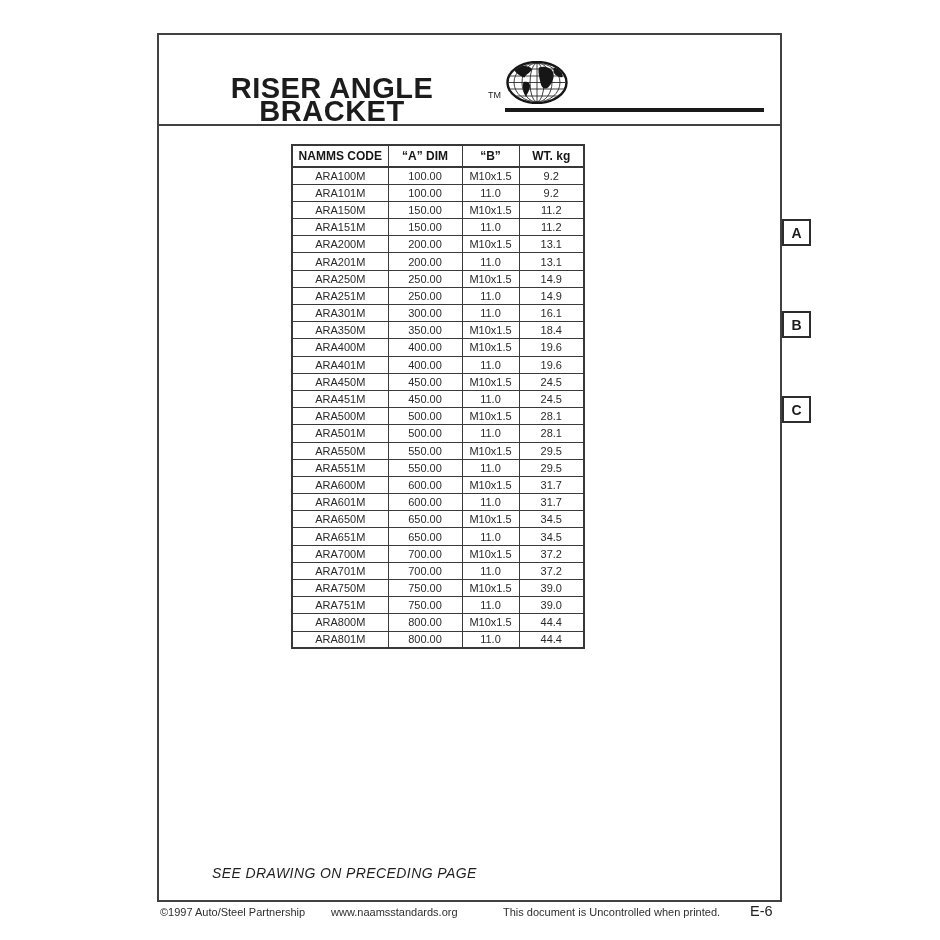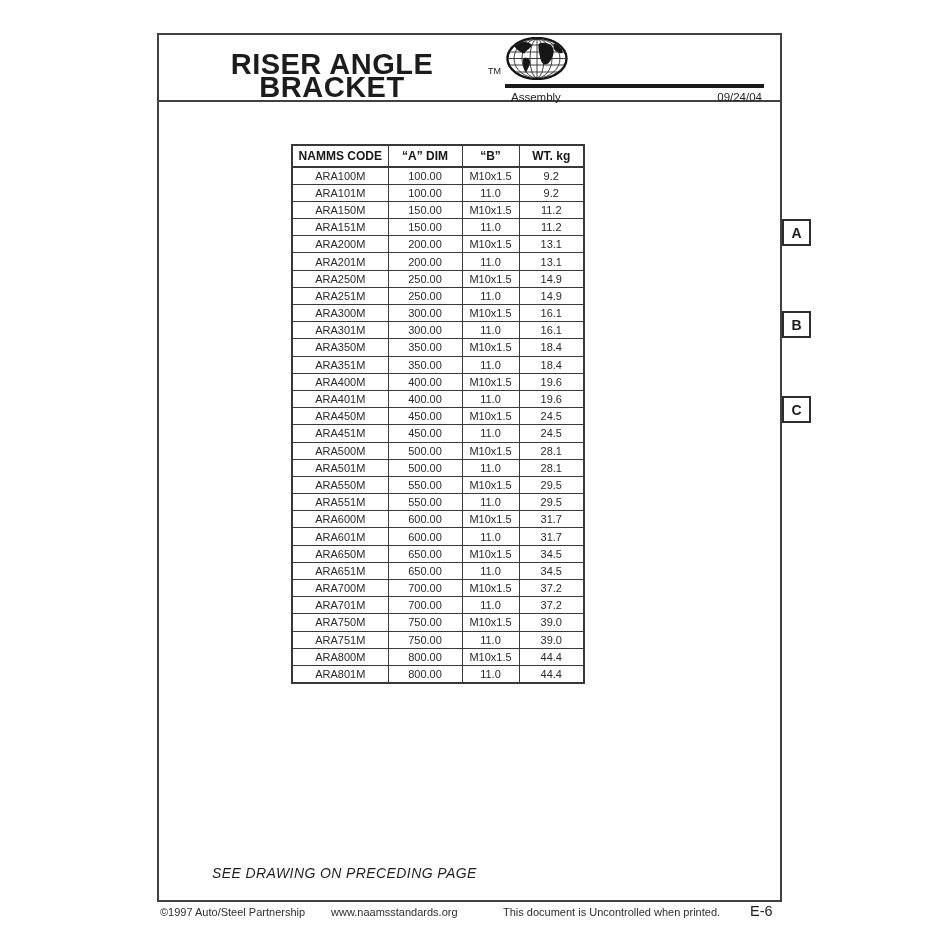--- a/index.html
+++ b/index.html
@@ -19,20 +19,21 @@
     width:625px; height:869px;
     border:2px solid #414141;
     background:#ffffff;
   }
 
   
   .header {
     position:relative;
     width:100%; height:67px;
     border-bottom:2px solid #414141;
+    margin-top:24px;
   }
   .title-block {
     position:absolute;
     left:0; top:18px; width:346px;
     text-align:center;
     font-weight:bold;
     font-size:29px;
     line-height:23px;
     letter-spacing:0.5px;
     color:#1c1c1c;
@@ -191,24 +192,20 @@
             <g clip-path="url(#gclip)" fill="#161616" stroke="none">
               <path d="M7,7 C13,3.5 23,4.5 26,8 C24.5,12 20,13 18.5,16.5 C14,15.5 9.5,12 7,7 Z"></path>
               <path d="M17.5,21 C21.5,20 24.5,22 24,26 C23.5,30 21,32.5 20,36 C17.5,32 16,25 17.5,21 Z"></path>
               <path d="M33,6.5 C39,4.5 45,7 47,11 C49,15.5 46.5,21.5 43,25.5 C39.5,29.5 35.5,27.5 34.5,22 C33.5,16.5 31.5,10 33,6.5 Z"></path>
               <path d="M47.5,6.5 C53,7.5 57.5,12 56.5,16 C53,17 49.5,14.5 47.5,11.5 Z"></path>
             </g>
           </svg>
         </span>
       </div>
       <div class="logo-rule"></div>
-      <div class="subrow">
-        <span>Assembly</span>
-        <span>09/24/04</span>
-      </div>
     </div>
   </div>
 
   <table class="spec-table">
     <colgroup>
       <col style="width:96px">
         <col style="width:74px">
         <col style="width:57px">
         <col style="width:65px">
     </colgroup>
@@ -263,41 +260,29 @@
           <td>M10x1.5</td>
           <td>14.9</td>
         </tr>
         <tr>
           <td>ARA251M</td>
           <td>250.00</td>
           <td>11.0</td>
           <td>14.9</td>
         </tr>
         <tr>
-          <td>ARA300M</td>
-          <td>300.00</td>
-          <td>M10x1.5</td>
-          <td>16.1</td>
-        </tr>
-        <tr>
           <td>ARA301M</td>
           <td>300.00</td>
           <td>11.0</td>
           <td>16.1</td>
         </tr>
         <tr>
           <td>ARA350M</td>
           <td>350.00</td>
           <td>M10x1.5</td>
-          <td>18.4</td>
-        </tr>
-        <tr>
-          <td>ARA351M</td>
-          <td>350.00</td>
-          <td>11.0</td>
           <td>18.4</td>
         </tr>
         <tr>
           <td>ARA400M</td>
           <td>400.00</td>
           <td>M10x1.5</td>
           <td>19.6</td>
         </tr>
         <tr>
           <td>ARA401M</td>

